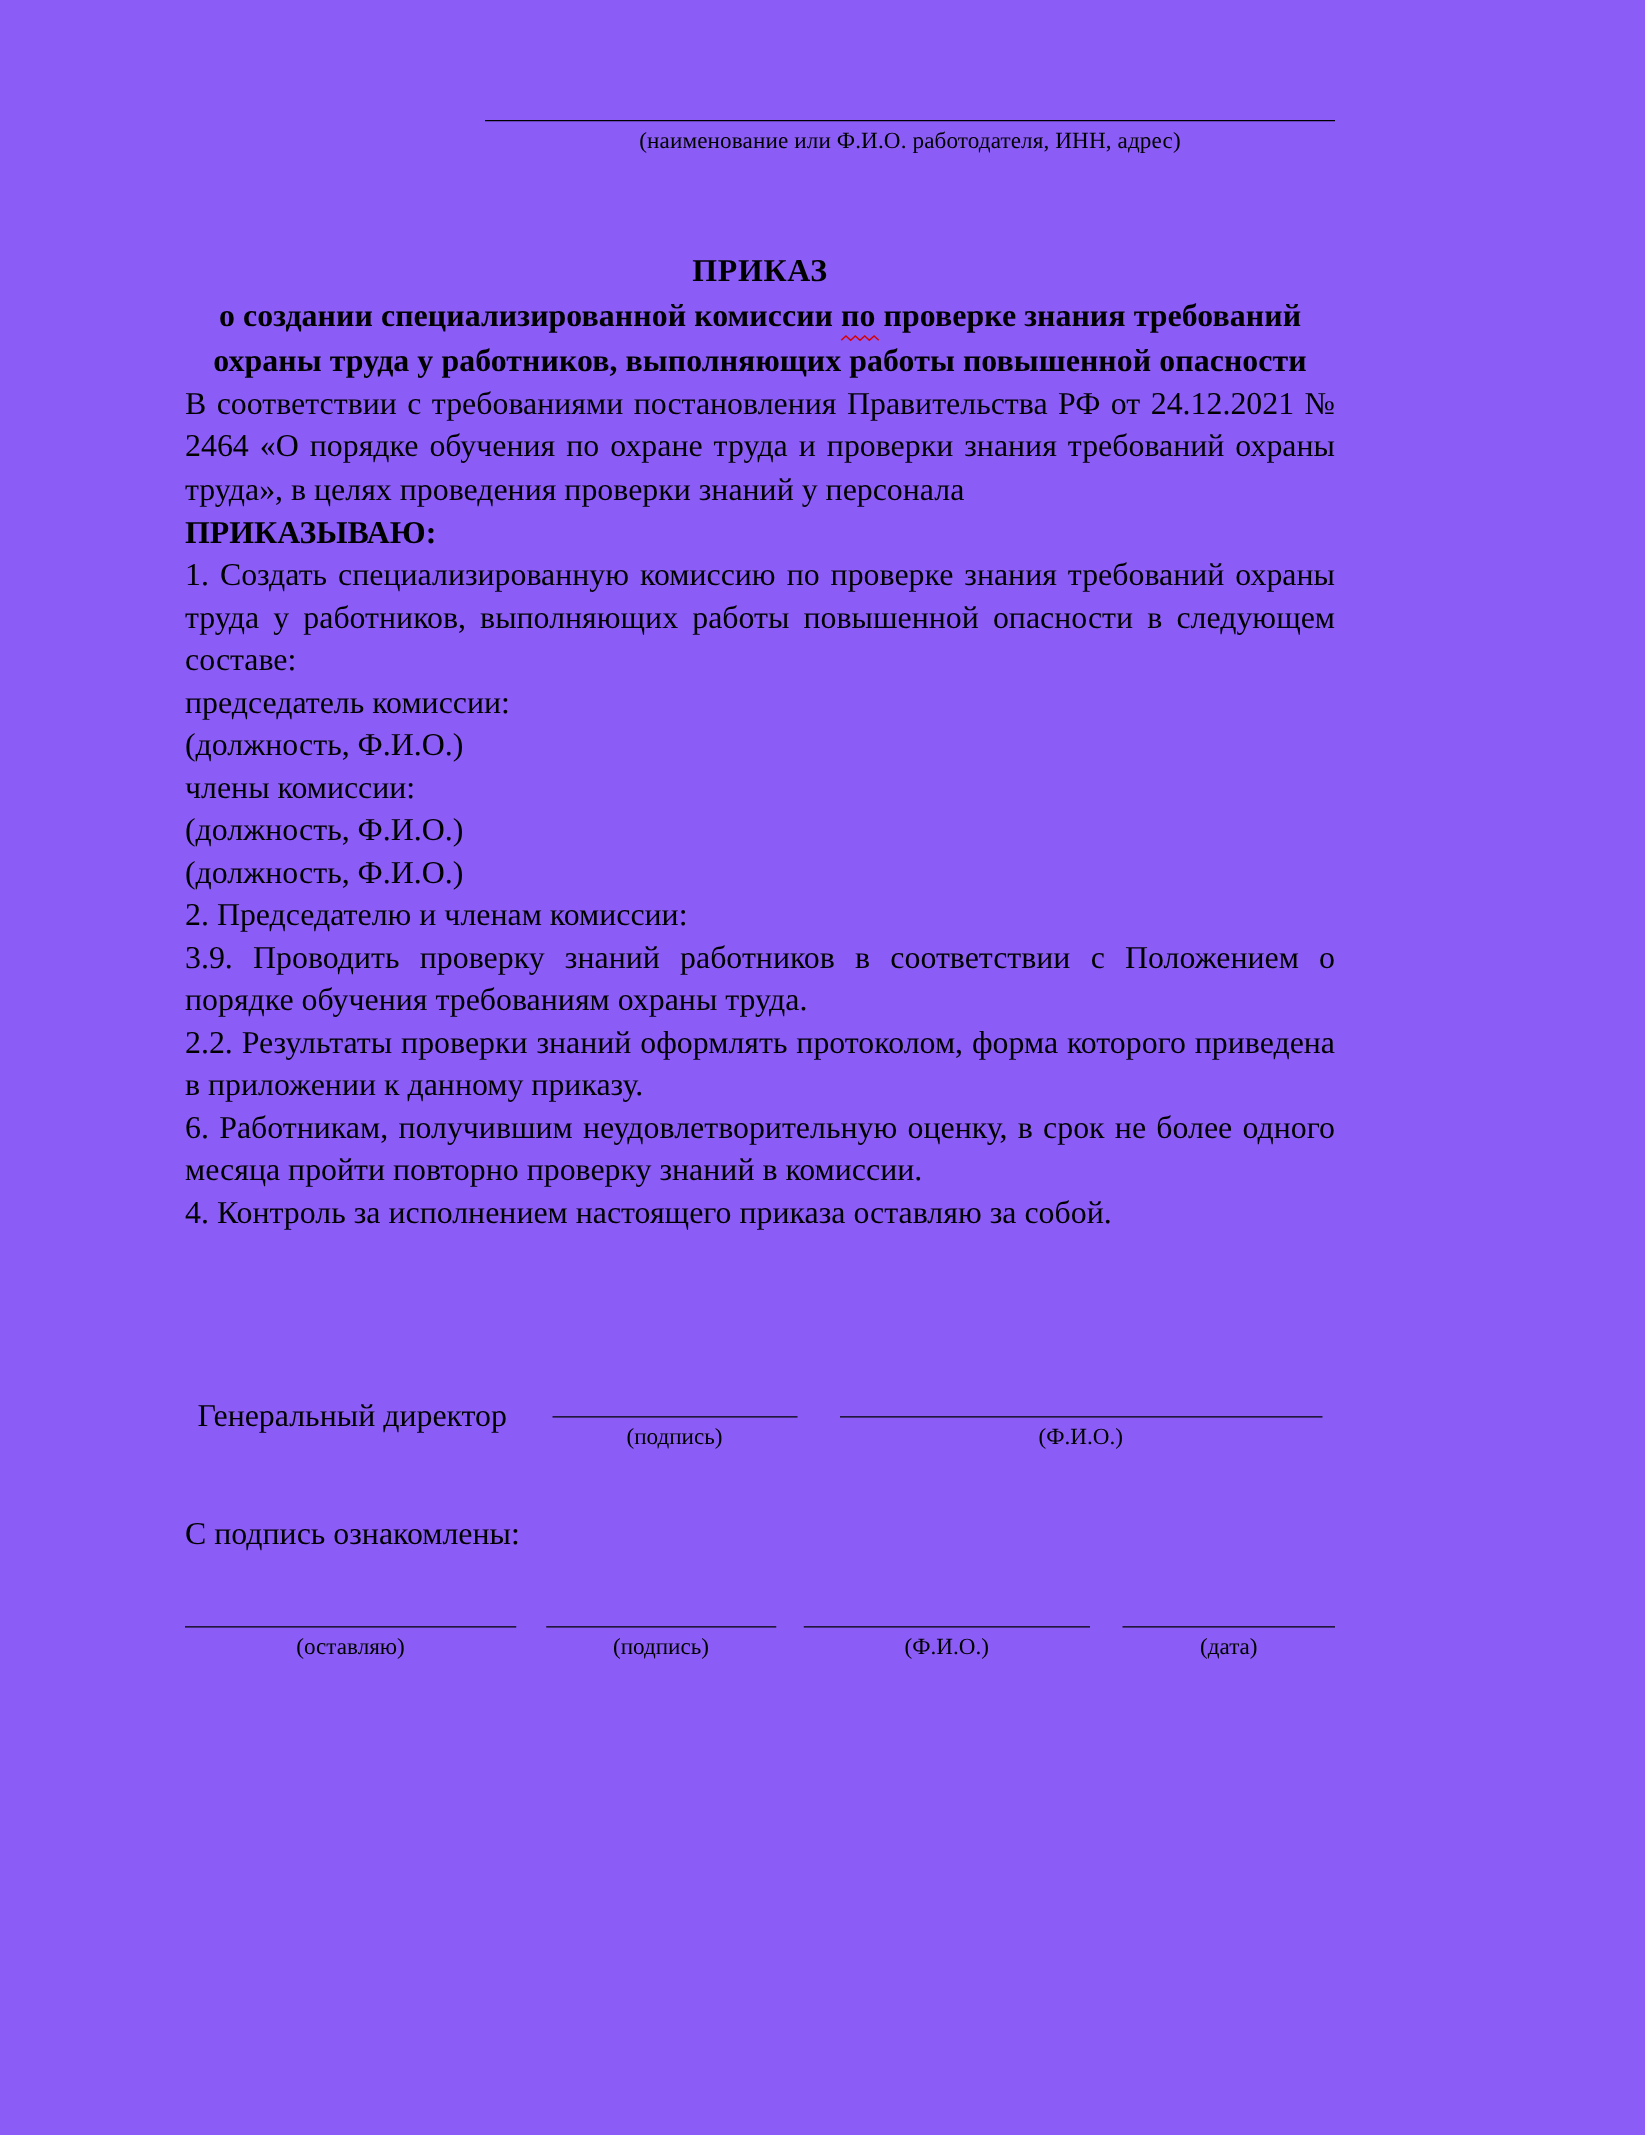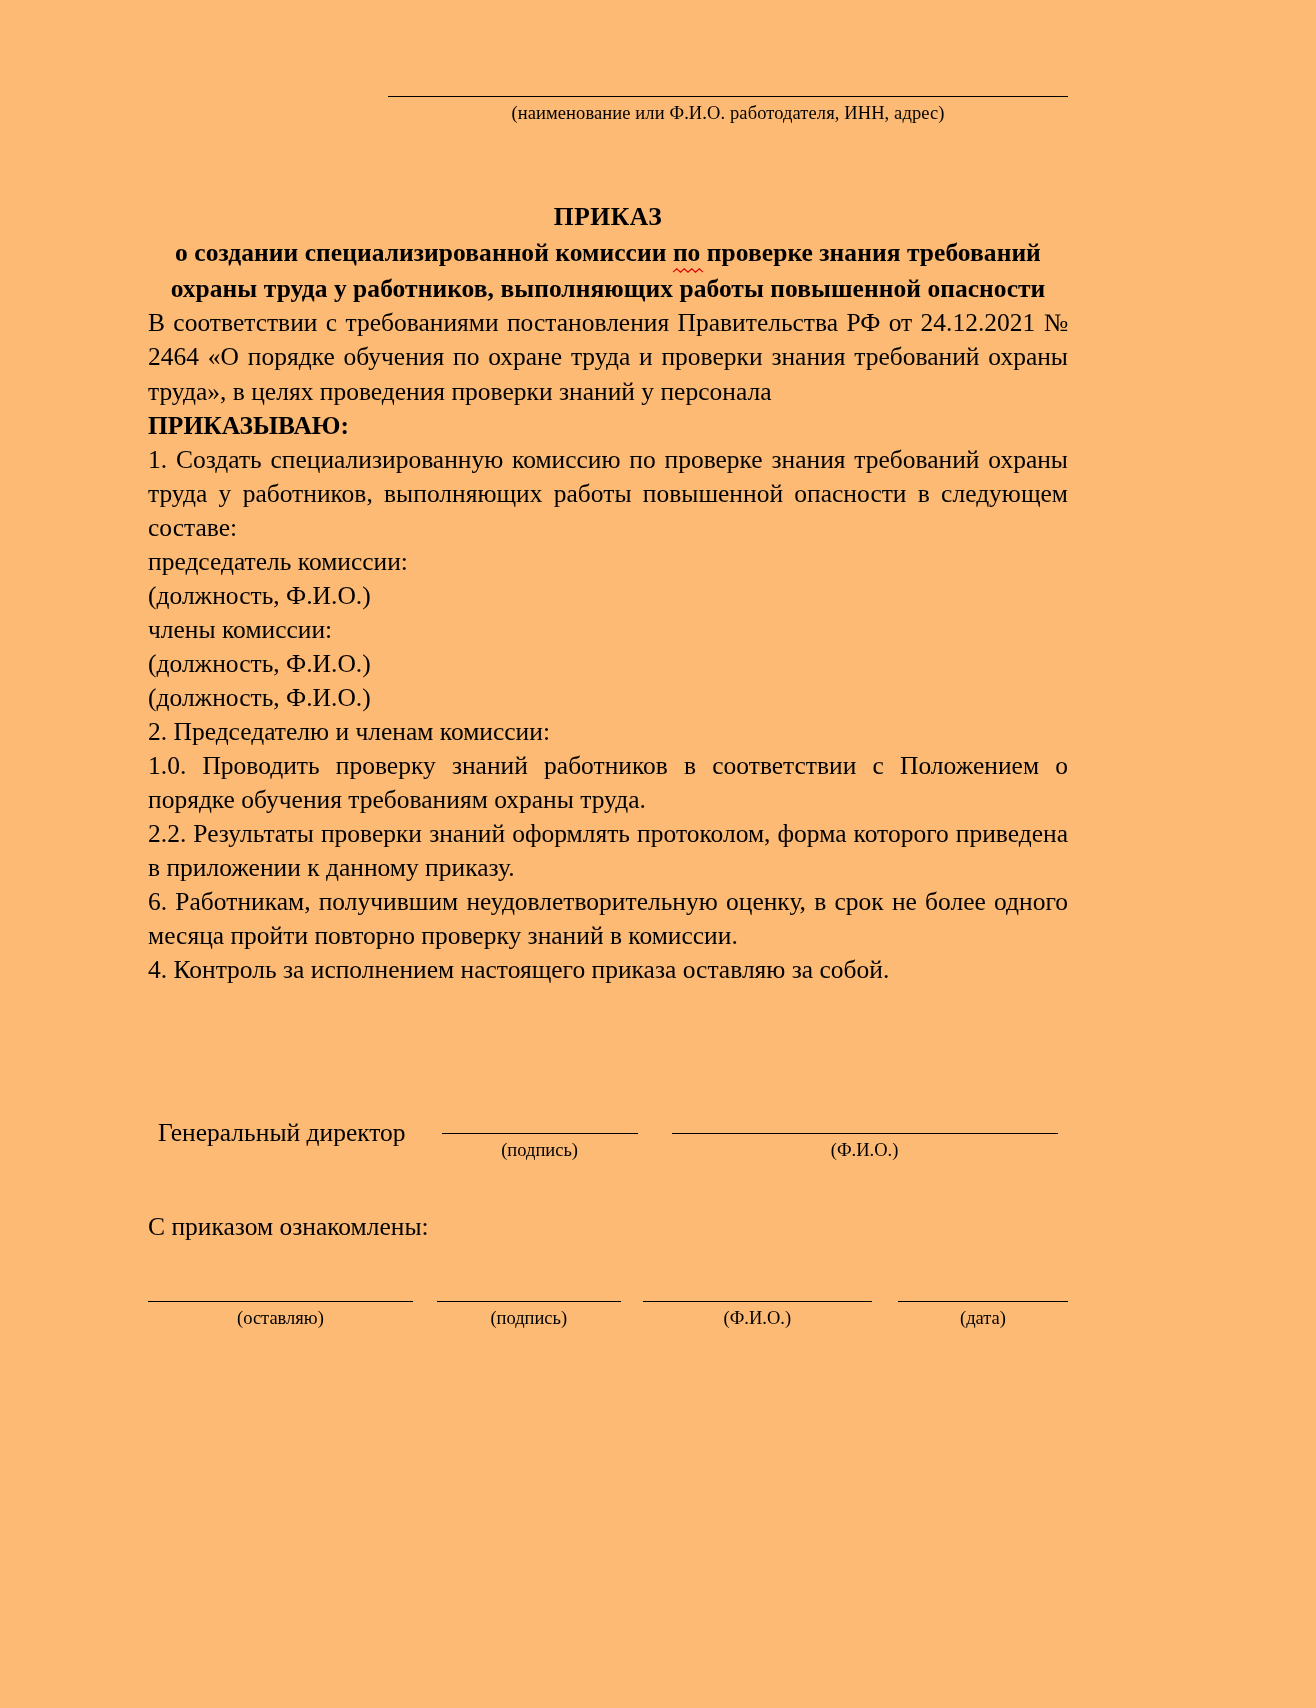--- a/index.html
+++ b/index.html
@@ -10,21 +10,21 @@
   }
   body {
     font-family: "Liberation Serif", "DejaVu Serif", serif;
     color: #000000;
   }
   .page {
     position: relative;
     width: 1316px;
     height: 1708px;
     margin: 0 auto;
-    background: #fdba74;
+    background: #8b5cf6;
     box-sizing: border-box;
     overflow: hidden;
   }
   .content {
     position: absolute;
     left: 148px;
     top: 0;
     width: 920px;
   }
 
@@ -200,41 +200,41 @@
     <p class="para p-plain p-gap-md">(должность, Ф.И.О.)</p>
 
     <p class="para p-plain p-gap-md">члены комиссии:</p>
 
     <p class="para p-plain p-gap-md">(должность, Ф.И.О.)</p>
 
     <p class="para p-plain p-gap-md">(должность, Ф.И.О.)</p>
 
     <p class="para p-plain p-gap-md">2. Председателю и членам комиссии:</p>
 
-    <p class="para p-gap-md">1.0. Проводить проверку знаний работников в соответствии с Положением о порядке обучения требованиям охраны труда.</p>
+    <p class="para p-gap-md">3.9. Проводить проверку знаний работников в соответствии с Положением о порядке обучения требованиям охраны труда.</p>
 
     <p class="para p-gap-md">2.2. Результаты проверки знаний оформлять протоколом, форма которого приведена в приложении к данному приказу.</p>
 
     <p class="para p-gap-md">6. Работникам, получившим неудовлетворительную оценку, в срок не более одного месяца пройти повторно проверку знаний в комиссии.</p>
 
     <p class="para p-plain p-gap-md">4. Контроль за исполнением настоящего приказа оставляю за собой.</p>
 
     <div class="sig-director">
       <div class="sig-role">Генеральный директор</div>
       <div class="sig-slot slot-signature">
         <div class="rule"></div>
         <div class="cap">(подпись)</div>
       </div>
       <div class="sig-slot slot-fio">
         <div class="rule"></div>
         <div class="cap">(Ф.И.О.)</div>
       </div>
     </div>
 
-    <div class="acq-label">С приказом ознакомлены:</div>
+    <div class="acq-label">С подпись ознакомлены:</div>
 
     <div class="acq-row">
       <div class="acq-slot acq-pos">
         <div class="rule"></div>
         <div class="cap">(оставляю)</div>
       </div>
       <div class="acq-slot acq-sign">
         <div class="rule"></div>
         <div class="cap">(подпись)</div>
       </div>

